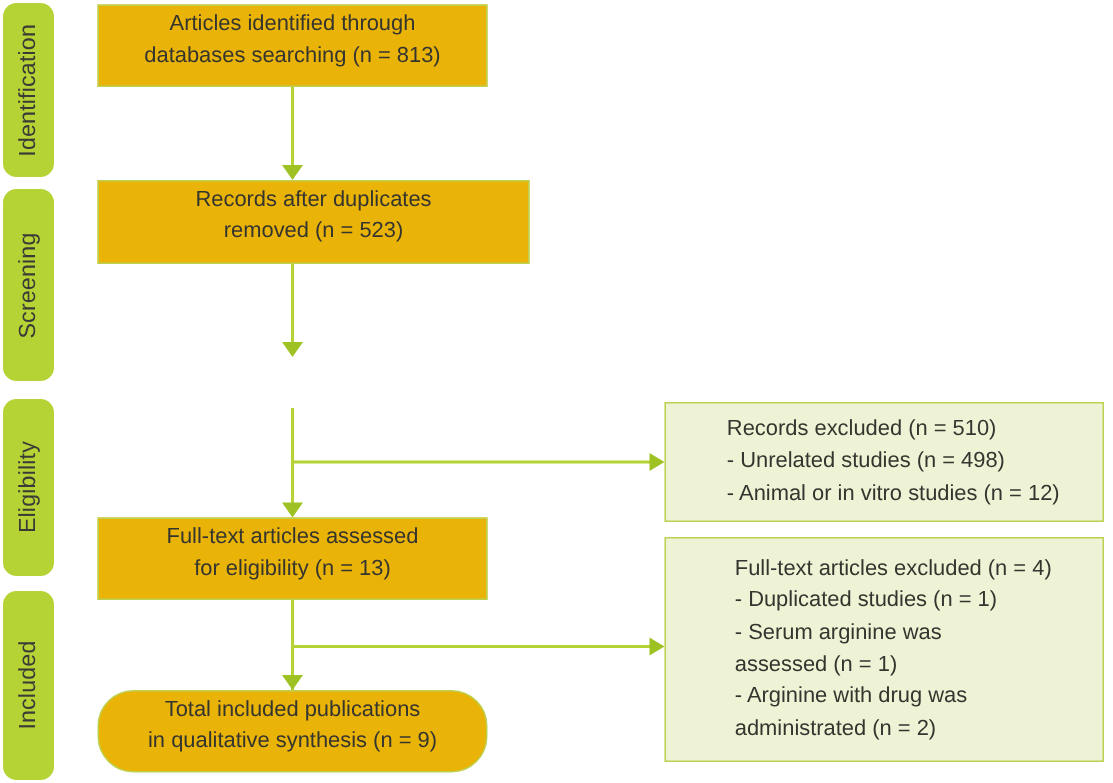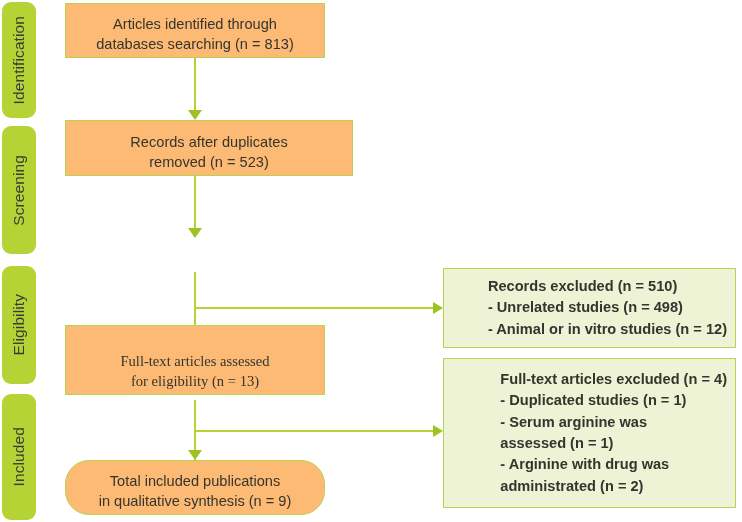--- a/index.html
+++ b/index.html
@@ -37,51 +37,50 @@
   .stage-pill .pill-label {
     writing-mode: vertical-rl;
     transform: rotate(180deg);
     white-space: nowrap;
   }
 
   
   .flow-box {
     position: absolute;
     box-sizing: border-box;
-    background: #fdba74;
+    background: #eab308;
     border: 1px solid #bcd14f;
     color: #34352f;
     font-size: 14.6px;
     line-height: 1.42;
     display: flex;
-    align-items: flex-end;
+    align-items: flex-start;
     justify-content: center;
     text-align: center;
     padding: 2px 6px;
   }
   .flow-box .box-text {
     display: block;
     white-space: pre-line;
   }
 
   
   .excl-box {
     position: absolute;
     box-sizing: border-box;
     background: #edf3d4;
     border: 1px solid #bcd14f;
     color: #34352f;
     font-size: 14.6px;
     line-height: 1.47;
     display: flex;
     align-items: center;
-    justify-content: flex-end;
+    justify-content: center;
     text-align: left;
     padding: 4px 8px 4px 20px;
-    font-weight: bold;
   }
   .excl-box .box-text {
     display: block;
     white-space: pre-line;
   }
 
   
   .conn-v {
     position: absolute;
     width: 2px;
@@ -152,21 +151,21 @@
     <span class="box-text">Articles identified through
 databases searching (n = 813)</span>
   </div>
 
   <div class="flow-box" style="left:65px; top:120px; width:288px; height:56px;">
     <span class="box-text">Records after duplicates
 removed (n = 523)</span>
   </div>
 
 
-  <div class="flow-box" style="left:65px; top:325px; width:260px; height:70px;font-family:Liberation Serif, serif;">
+  <div class="flow-box" style="left:65px; top:345px; width:260px; height:55px;">
     <span class="box-text">Full-text articles assessed
 for eligibility (n = 13)</span>
   </div>
 
   <div class="flow-box" style="left:65px; top:460px; width:260px; height:55px;border-radius:24px;">
     <span class="box-text">Total included publications
 in qualitative synthesis (n = 9)</span>
   </div>
 
   <div class="excl-box" style="left:443px; top:268px; width:293px; height:80px;">

